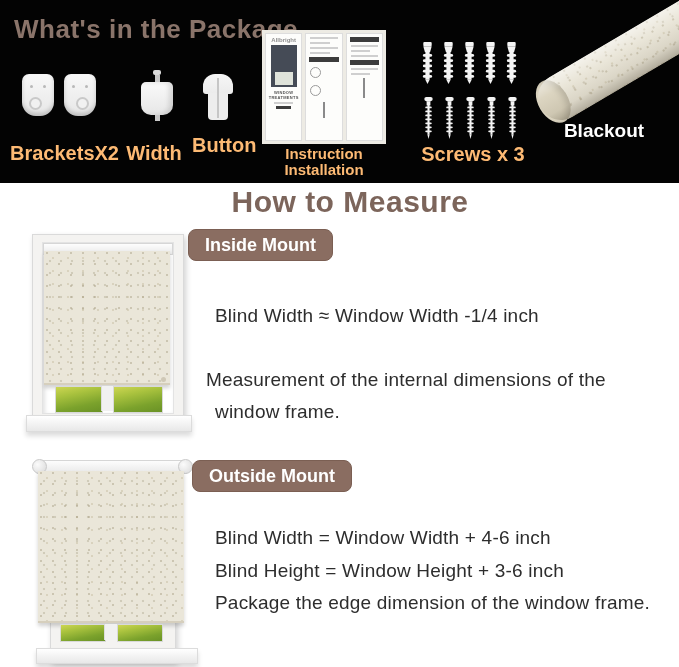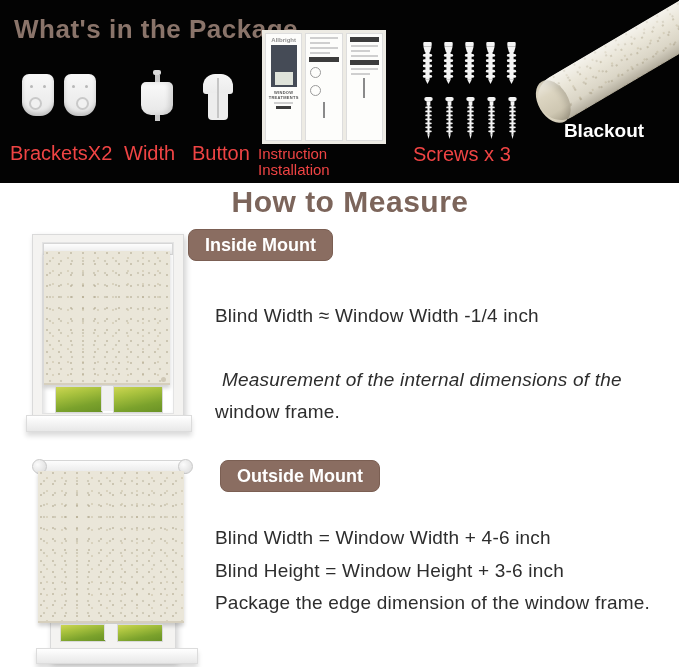--- a/index.html
+++ b/index.html
@@ -3,21 +3,21 @@
 <meta charset="utf-8">
 <style>
   html,body{margin:0;padding:0;background:#fff;}
   #page{position:relative;width:679px;height:667px;overflow:hidden;background:#ffffff;
         font-family:"Liberation Sans",sans-serif;}
   .abs{position:absolute;}
 
   
   #pkg-header{left:0;top:0;width:679px;height:183px;background:#030303;overflow:hidden;}
   .pkg-title{left:14px;top:14px;font-size:26px;font-weight:600;color:#8a746a;letter-spacing:.5px;}
-  .itm-label{color:#ef4444;font-size:20px;font-weight:400;text-align:left;}
+  .itm-label{color:#fdba74;font-size:20px;font-weight:700;text-align:center;}
 
   
   .bracket{width:32px;height:42px;background:linear-gradient(#f8f8f8,#e7e7e7);
            border-radius:7px 7px 14px 14px;box-shadow:inset 0 -3px 4px rgba(0,0,0,.18);}
   .b-hole{position:absolute;width:9px;height:9px;border:2px solid #c9c9c9;border-radius:50%;
           left:7px;bottom:6px;background:#f1f1f1;}
   .b-dot{position:absolute;width:3px;height:3px;background:#b9b9b9;border-radius:50%;top:11px;}
   .b-dot.l{left:8px}.b-dot.r{right:8px}
 
   
@@ -119,21 +119,21 @@
     </div>
 
     <div class="abs" style="left:203px;top:74px;width:30px;">
       <div class="btn-top"></div>
       <div class="btn-body"></div>
       <div class="btn-slit"></div>
     </div>
 
     <div class="abs itm-label" style="left:10px;top:142px;width:102px;">BracketsX2</div>
     <div class="abs itm-label" style="left:124px;top:142px;width:60px;">Width</div>
-    <div class="abs itm-label" style="left:192px;top:142px;width:64px;">Button</div>
+    <div class="abs itm-label" style="left:192px;top:134px;width:64px;">Button</div>
 
     <div id="booklet" class="abs">
       <div class="panel">
         <div class="brand">Allbright</div>
         <div class="photo">
             <i></i>
           </div>
         <div class="caption">WINDOW TREATMENTS</div>
         <div class="p-line" style="margin:2px 8px;"></div>
         <div class="p-head" style="height:3px;margin:2px 10px;"></div>
@@ -247,33 +247,33 @@
       <div class="pull" style="left:118px;top:134px;"></div>
       <div class="grass" style="left:12px;top:143px;width:46px;height:25px;"></div>
       <div class="mullion" style="left:58px;top:143px;width:12px;height:25px;"></div>
       <div class="grass" style="left:70px;top:143px;width:48px;height:25px;"></div>
     </div>
     <div class="sill" style="left:18px;top:189px;width:164px;height:15px;"></div>
   </div>
 
   <div class="abs badge" style="left:188px;top:229px;">Inside Mount</div>
   <div class="abs mline" style="left:215px;top:305px;">Blind Width ≈ Window Width -1/4 inch</div>
-  <div class="abs mline" style="left:222px;top:369px;font-style:italic;">Measurement of the internal dimensions of the</div>
+  <div class="abs mline" style="left:206px;top:369px;">Measurement of the internal dimensions of the</div>
   <div class="abs mline" style="left:215px;top:401px;">window frame.</div>
 
   <div class="abs" style="left:8px;top:450px;width:190px;height:217px;">
     <div class="win-frame" style="left:42px;top:18px;width:124px;height:192px;"></div>
     <div class="roller" style="left:28px;top:10px;width:150px;height:12px;border-radius:2px;"></div>
     <div class="endcap" style="left:24px;top:9px;"></div>
     <div class="endcap" style="left:170px;top:9px;"></div>
     <div class="fabric linen" style="left:30px;top:21px;width:146px;height:150px;"></div>
     <div class="grass" style="left:52px;top:174px;width:44px;height:16px;"></div>
     <div class="mullion" style="left:96px;top:174px;width:13px;height:16px;"></div>
     <div class="grass" style="left:109px;top:174px;width:44px;height:16px;"></div>
     <div class="sill" style="left:28px;top:198px;width:160px;height:14px;"></div>
   </div>
 
-  <div class="abs badge" style="left:192px;top:460px;margin-left:28px;">Outside Mount</div>
+  <div class="abs badge" style="left:192px;top:460px;">Outside Mount</div>
   <div class="abs mline" style="left:215px;top:527px;">Blind Width = Window Width + 4-6 inch</div>
   <div class="abs mline" style="left:215px;top:560px;">Blind Height = Window Height + 3-6 inch</div>
   <div class="abs mline" style="left:215px;top:592px;">Package the edge dimension of the window frame.</div>
 
 </div>
 
 </body></html>

